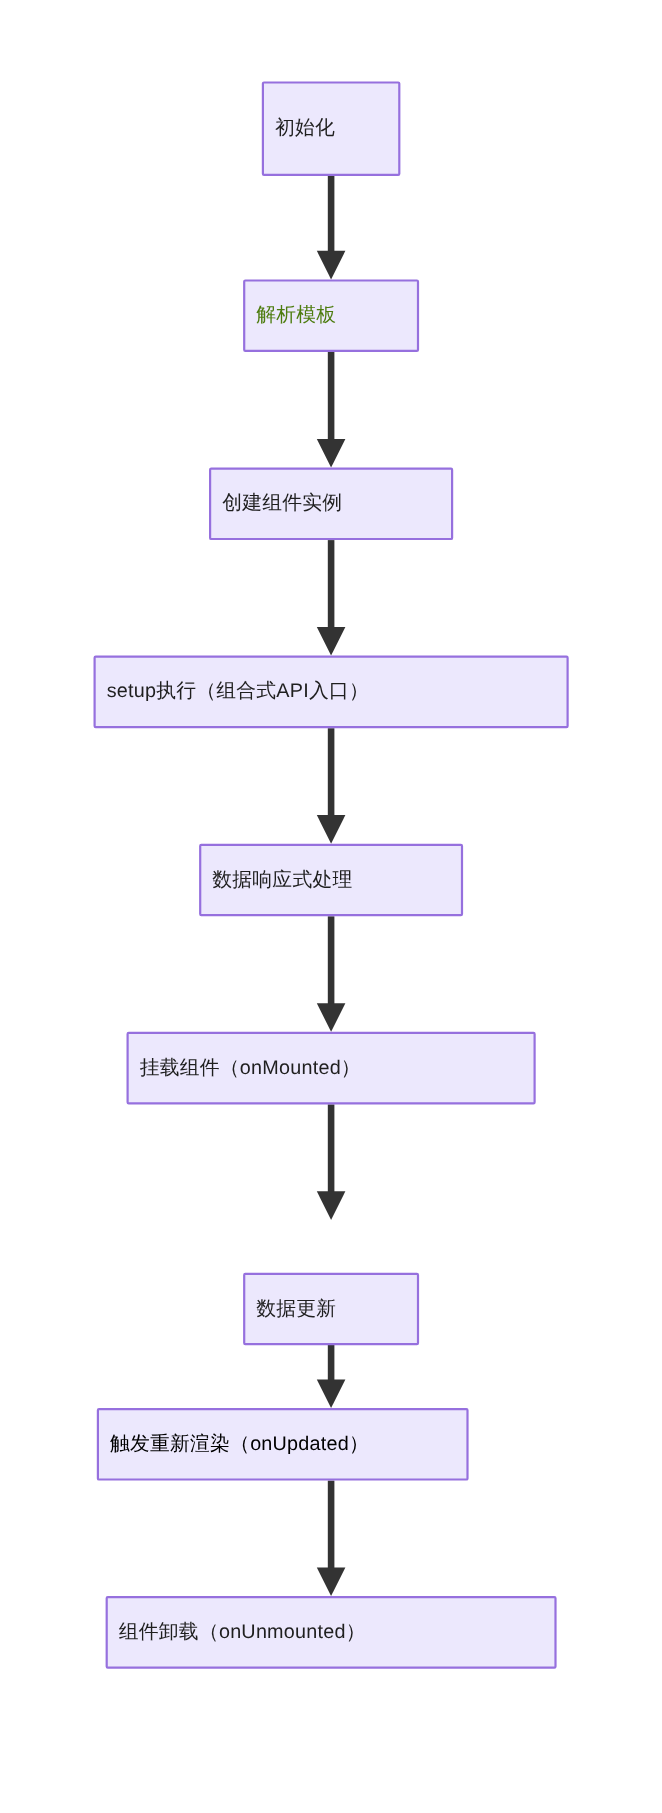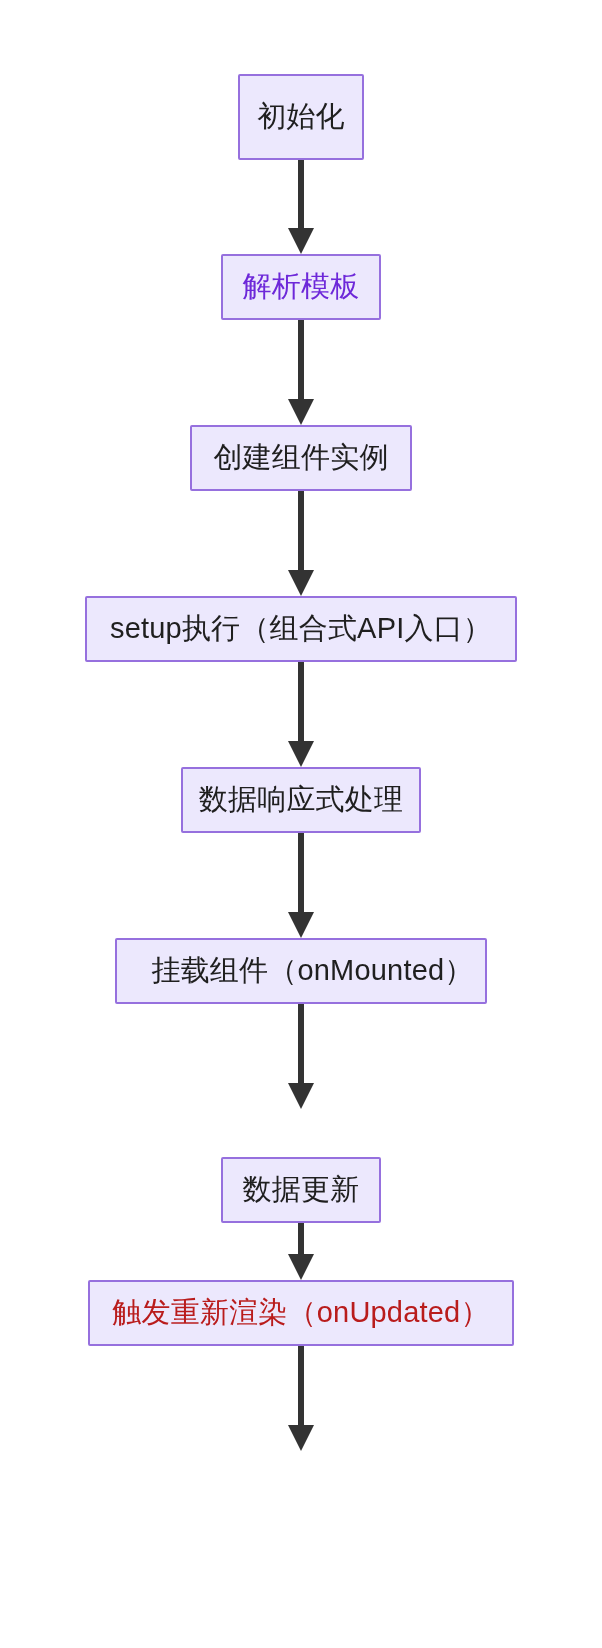--- a/index.html
+++ b/index.html
@@ -20,23 +20,23 @@
     background: #ffffff;
   }
   .node {
     position: absolute;
     box-sizing: border-box;
     background: #ECE8FD;
     border: 2px solid #9670DE;
     border-radius: 2px;
     display: flex;
     align-items: center;
-    justify-content: center;
+    justify-content: flex-start;
     color: #1f1f1f;
-    font-size: 29px;
+    font-size: 18px;
     line-height: 1.1;
     letter-spacing: 0.2px;
     white-space: nowrap;
     font-family: "Liberation Sans", "DejaVu Sans", sans-serif;
   }
   .node-label {
     display: block;
     padding: 0 10px;
   }
   .edge {
@@ -95,34 +95,37 @@
     </div>
     <div class="edge" style="left: 288px; top: 1346px; width: 26px; height: 105px;">
       <svg width="26" height="105" viewBox="0 0 26 105">
         <line x1="13" y1="0" x2="13" y2="81" stroke="#333333" stroke-width="6"></line>
         <polygon points="0,79 26,79 13,105" fill="#333333"></polygon>
       </svg>
     </div>
     <div class="node" style="left: 238px; top: 74px; width: 126px; height: 86px; background: rgb(236, 232, 253); border-color: rgb(150, 112, 222); color: rgb(31, 31, 31);">
       <span class="node-label">初始化</span>
     </div>
-    <div class="node" style="left: 221px; top: 254px; width: 160px; height: 66px; background: rgb(236, 232, 253); border-color: rgb(150, 112, 222); color: #6d28d9;">
+    <div class="node" style="left: 221px; top: 254px; width: 160px; height: 66px; background: rgb(236, 232, 253); border-color: rgb(150, 112, 222); color: #4d7c0f;">
       <span class="node-label">解析模板</span>
     </div>
     <div class="node" style="left: 85px; top: 596px; width: 432px; height: 66px; background: rgb(236, 232, 253); border-color: rgb(150, 112, 222); color: rgb(31, 31, 31);">
       <span class="node-label">setup执行（组合式API入口）</span>
     </div>
     <div class="node" style="left: 190px; top: 425px; width: 222px; height: 66px; background: rgb(236, 232, 253); border-color: rgb(150, 112, 222); color: rgb(31, 31, 31);">
       <span class="node-label">创建组件实例</span>
     </div>
     <div class="node" style="left: 181px; top: 767px; width: 240px; height: 66px; background: rgb(236, 232, 253); border-color: rgb(150, 112, 222); color: rgb(31, 31, 31);">
       <span class="node-label">数据响应式处理</span>
     </div>
-    <div class="node" style="left: 115px; top: 938px; width: 372px; height: 66px; background: rgb(236, 232, 253); border-color: rgb(150, 112, 222); color: rgb(31, 31, 31); padding-left: 23px;">
+    <div class="node" style="left: 115px; top: 938px; width: 372px; height: 66px; background: rgb(236, 232, 253); border-color: rgb(150, 112, 222); color: rgb(31, 31, 31);">
       <span class="node-label">挂载组件（onMounted）</span>
     </div>
     <div class="node" style="left: 221px; top: 1109px; width: 160px; height: 66px; background: rgb(236, 232, 253); border-color: rgb(150, 112, 222); color: rgb(31, 31, 31); margin-top: 48px;">
       <span class="node-label">数据更新</span>
     </div>
-    <div class="node" style="left: 88px; top: 1280px; width: 426px; height: 66px; background: rgb(236, 232, 253); border-color: rgb(150, 112, 222); color: #b91c1c;">
+    <div class="node" style="left: 88px; top: 1280px; width: 338px; height: 66px; background: rgb(236, 232, 253); border-color: rgb(150, 112, 222); color: #000000;">
       <span class="node-label">触发重新渲染（onUpdated）</span>
+    </div>
+    <div class="node" style="left: 96px; top: 1451px; width: 410px; height: 66px; background: rgb(236, 232, 253); border-color: rgb(150, 112, 222); color: rgb(31, 31, 31);">
+      <span class="node-label">组件卸载（onUnmounted）</span>
     </div>
   </div>
 
 </body></html>

